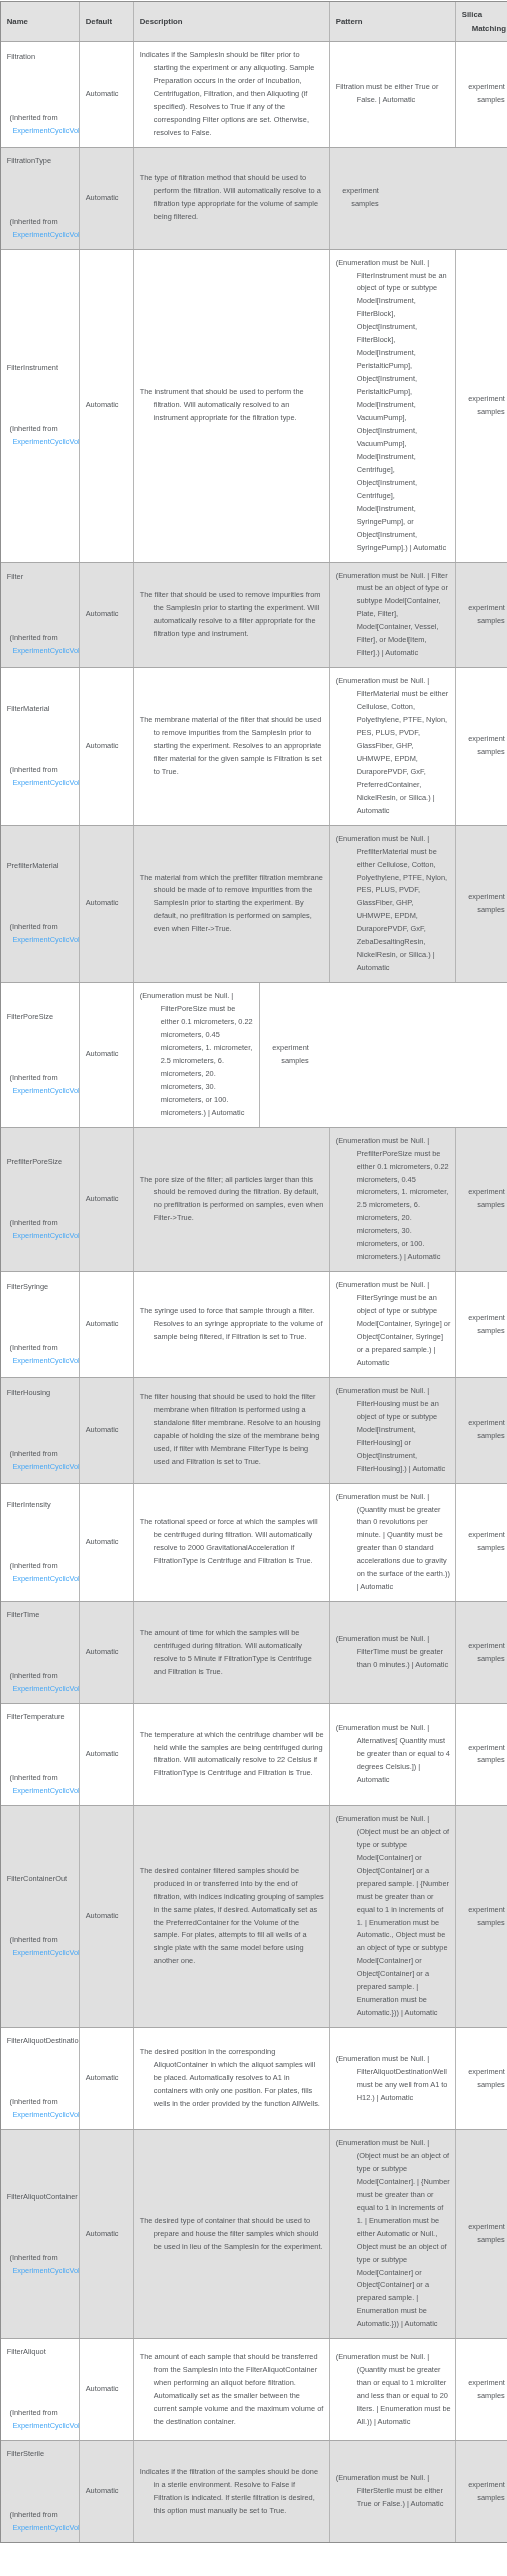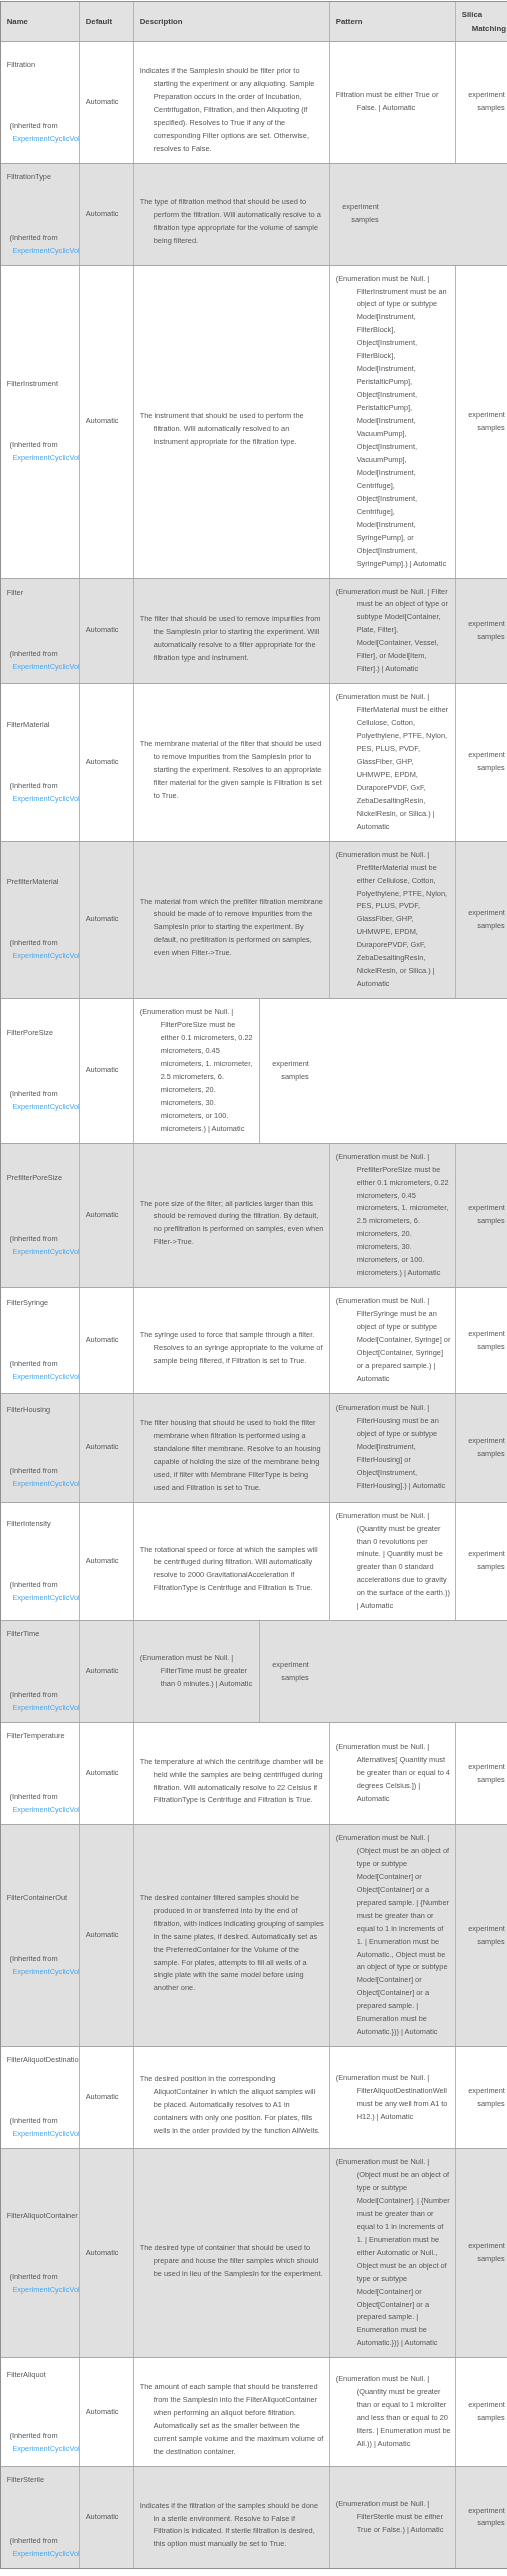--- a/index.html
+++ b/index.html
@@ -35,21 +35,21 @@
     border-left:0.7px solid #b5b5b5;
     overflow:hidden;
   }
   .cell:first-child { border-left:none; }
   .c-name    { width:78px; flex:none; }
   .c-default { width:54px;  flex:none; }
   .c-desc    { width:196px; flex:none; }
   .c-pattern { width:126px; flex:none;align-items:center; }
   .c-index   { width:54px;  flex:none; }
   
-  .hang-desc    { padding-left:14px; text-indent:-14px;margin-top:16px; }
+  .hang-desc    { padding-left:14px; text-indent:-14px; }
   .hang-pattern { padding-left:21px; text-indent:-21px; }
   .hang-index   { padding-left:10px; text-indent:-10px;text-align:right; }
   .hang-hdr     { padding-left:10px; text-indent:-10px; }
   .nm  { white-space:nowrap; overflow:hidden; }
   .inh { margin-left:2.8px;margin-top:48px; }
   .lnk { margin-left:5.7px; color:#47a7f5; white-space:nowrap; overflow:hidden; cursor:pointer; }
   .hdr-row .cell { padding-top:5.7px; padding-bottom:5.7px; }
 </style>
 </head>
 <body>
@@ -166,21 +166,21 @@
         <div class="lnk">ExperimentCyclicVolt</div>
       </div>
     </div>
     <div class="cell c-default">
       <div>Automatic</div>
     </div>
     <div class="cell c-desc">
       <div class="hang-desc">The membrane material of the filter that should be used to remove impurities from the SamplesIn prior to starting the experiment.  Resolves to an appropriate filter material for the given sample is Filtration is set to True.</div>
     </div>
     <div class="cell c-pattern">
-      <div class="hang-pattern">(Enumeration must be Null.  |  FilterMaterial must be either Cellulose, Cotton, Polyethylene, PTFE, Nylon, PES, PLUS, PVDF, GlassFiber, GHP, UHMWPE, EPDM, DuraporePVDF, GxF, ZebaDesaltingResin, NickelResin, or Silica.)  |  Automatic</div>
+      <div class="hang-pattern">(Enumeration must be Null.  |  FilterMaterial must be either Cellulose, Cotton, Polyethylene, PTFE, Nylon, PES, PLUS, PVDF, GlassFiber, GHP, UHMWPE, EPDM, DuraporePVDF, GxF, PreferredContainer, NickelResin, or Silica.)  |  Automatic</div>
     </div>
     <div class="cell c-index">
       <div class="hang-index">experiment samples</div>
     </div>
   </div>
 
   <div class="row shaded">
     <div class="cell c-name">
       <div>
         <div class="nm">PrefilterMaterial</div>
@@ -312,20 +312,23 @@
   <div class="row shaded">
     <div class="cell c-name">
       <div>
         <div class="nm">FilterTime</div>
         <div class="inh">(Inherited from</div>
         <div class="lnk">ExperimentCyclicVolt</div>
       </div>
     </div>
     <div class="cell c-default">
       <div>Automatic</div>
+    </div>
+    <div class="cell c-desc">
+      <div class="hang-desc">The amount of time for which the samples will be centrifuged during filtration.  Will automatically resolve to 5 Minute if FiltrationType is Centrifuge and Filtration is True.</div>
     </div>
     <div class="cell c-pattern">
       <div class="hang-pattern">(Enumeration must be Null.  |  FilterTime must be greater than 0 minutes.)  |  Automatic</div>
     </div>
     <div class="cell c-index">
       <div class="hang-index">experiment samples</div>
     </div>
   </div>
 
   <div class="row plain">

